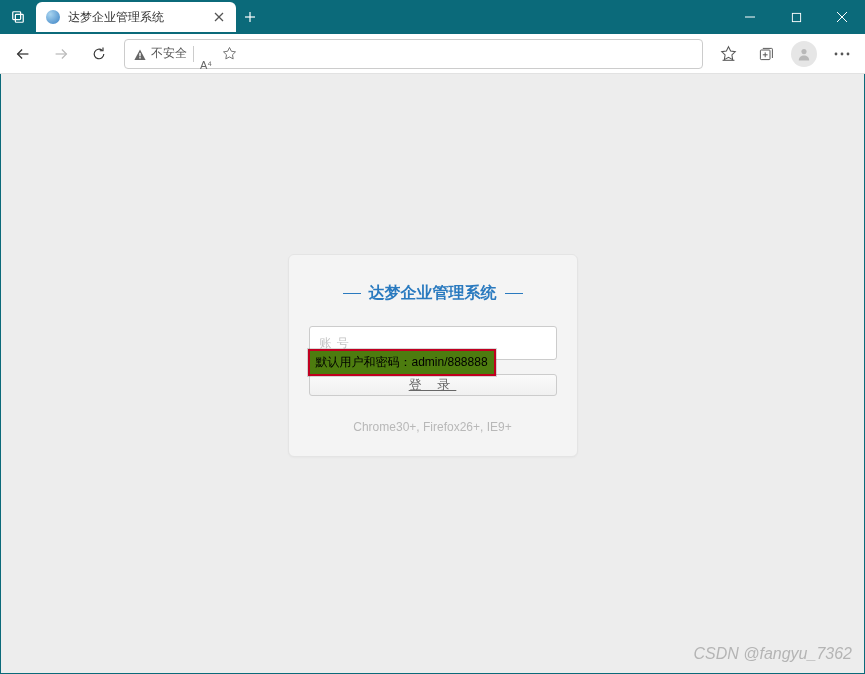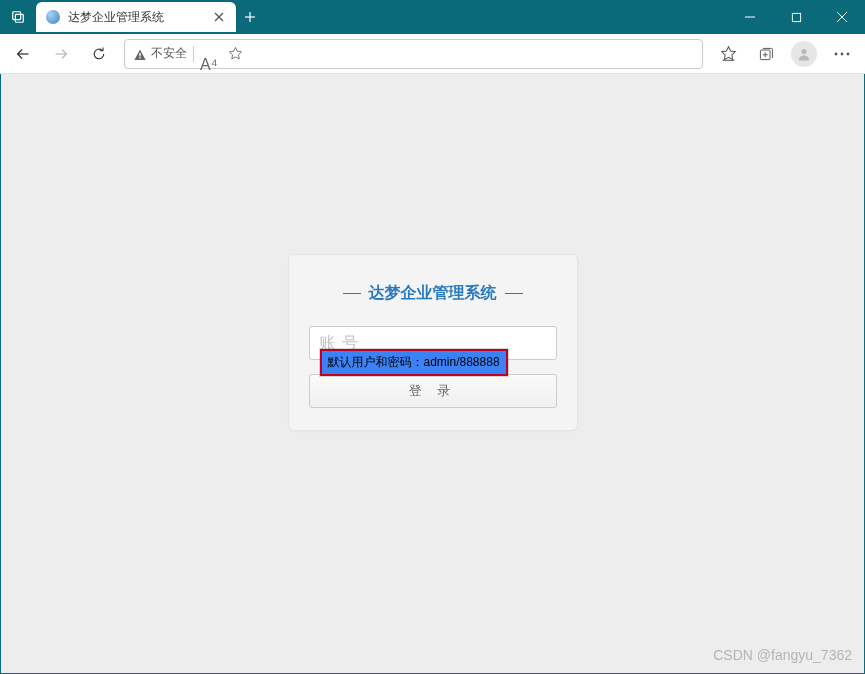--- a/index.html
+++ b/index.html
@@ -148,60 +148,61 @@
       height: 34px;
       border: 1px solid #ccc;
       border-radius: 3px;
       background: #fff;
       display: flex;
       align-items: center;
       padding: 0 10px;
       margin-bottom: 10px;
       position: relative;
     }
-    .field .ph { color: #c2c2c2; font-size: 16px; letter-spacing: 1px; }
+    .field .ph { color: #c2c2c2; font-size: 12px; letter-spacing: 1px; }
     .callout {
       position: absolute;
       left: -2px; top: 22px;
       border: 2px solid #c00020;
-      background: #3b82f6;
+      background: #4d7c0f;
       padding: 3px 6px;
       font-size: 12px;
       color: #000;
       white-space: nowrap;
       z-index: 10;
       box-shadow: 0 0 0 1px rgba(0,0,0,0.15);
-      margin-left: 12px;
     }
     .login-btn {
       width: 100%;
-      height: 34px;
+      height: 22px;
       border: 1px solid #ccc;
       border-radius: 3px;
       background: linear-gradient(#fafafa, #f0f0f0);
       display: flex;
       align-items: center;
       justify-content: center;
       font-size: 13px;
       color: #666;
       cursor: pointer;
       margin-top: 14px;
       letter-spacing: 6px;
+      text-decoration: underline;
     }
     .compat {
       margin-top: 24px;
       font-size: 12px;
       color: #b8b8b8;
     }
     .watermark {
       position: absolute;
       right: 12px;
       bottom: 10px;
       color: rgba(120,120,120,0.5);
-      font-size: 14px;
+      font-size: 16px;
+      font-style: italic;
       text-shadow: 0 0 1px rgba(255,255,255,0.3);
     }
     svg { display: block; }
   </style>
 </head>
 <body>
 
 <div class="titlebar">
   <div class="titlebar-left">
     <div class="tab-stack-icon">
@@ -270,21 +271,21 @@
     <div class="secure">
       <svg width="14" height="14" viewBox="0 0 20 20" fill="#666">
           <path d="M10 2 L18 17 H2 Z"></path>
           <rect x="9" y="7" width="2" height="5" fill="#fff"></rect>
           <rect x="9" y="13" width="2" height="2" fill="#fff"></rect>
         </svg>
       <span>不安全</span>
     </div>
     <div class="divider"></div>
     <div class="right-icons">
-      <span style="font-size:16px;margin-top:23px;">A⁴</span>
+      <span style="font-size:11px;margin-top:23px;">A⁴</span>
       <span>
         <svg width="15" height="15" viewBox="0 0 20 20" fill="none" stroke="currentColor" stroke-width="1.2">
             <path d="M10 2l2.5 5 5.5.8-4 3.9.9 5.5L10 14.6 5.1 17.2l.9-5.5-4-3.9L7.5 7z"></path>
           </svg>
       </span>
     </div>
   </div>
   <div class="tb-btn">
     <svg width="17" height="17" viewBox="0 0 20 20" fill="none" stroke="#555" stroke-width="1.2">
         <path d="M10 2l2.5 5 5.5.8-4 3.9.9 5.5L10 14.6 5.1 17.2l.9-5.5-4-3.9L7.5 7z"></path>
@@ -319,15 +320,16 @@
     <div class="login-title">
       <span class="dash"></span>
       <span>达梦企业管理系统</span>
       <span class="dash"></span>
     </div>
     <div class="field">
       <span class="ph">账 号</span>
       <div class="callout">默认用户和密码：admin/888888</div>
     </div>
     <div class="login-btn">登 录</div>
+    <div class="compat">Chrome30+, Firefox26+, IE9+</div>
   </div>
   <div class="watermark">CSDN @fangyu_7362</div>
 </div>
 
 </body></html>

